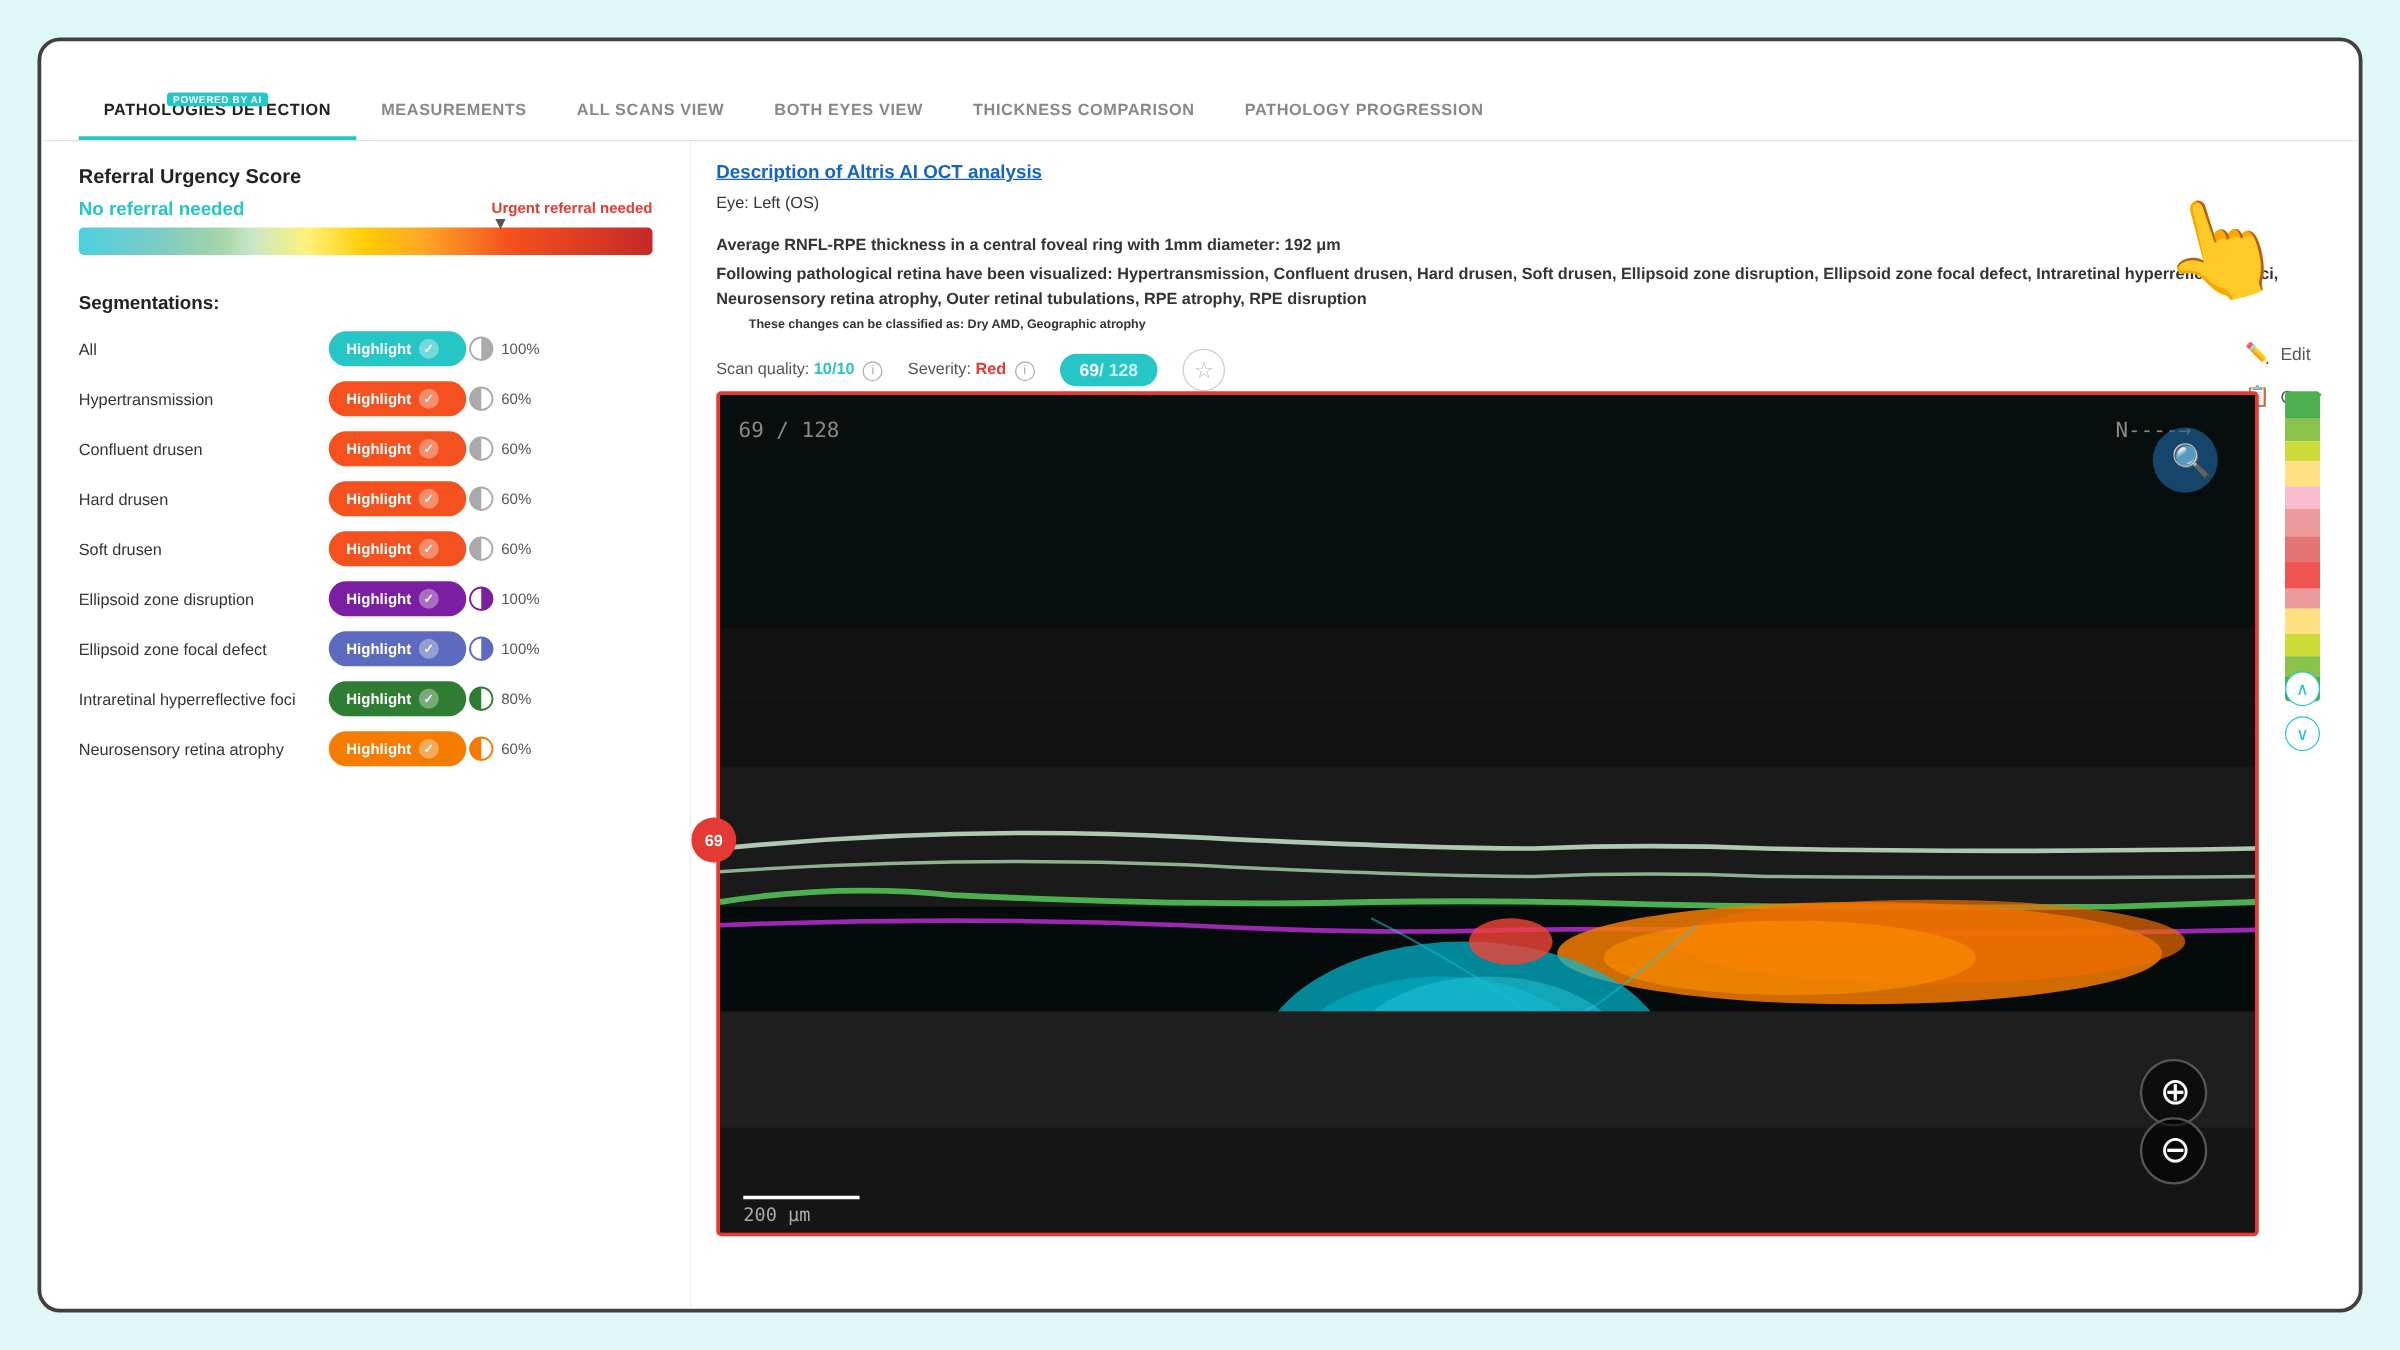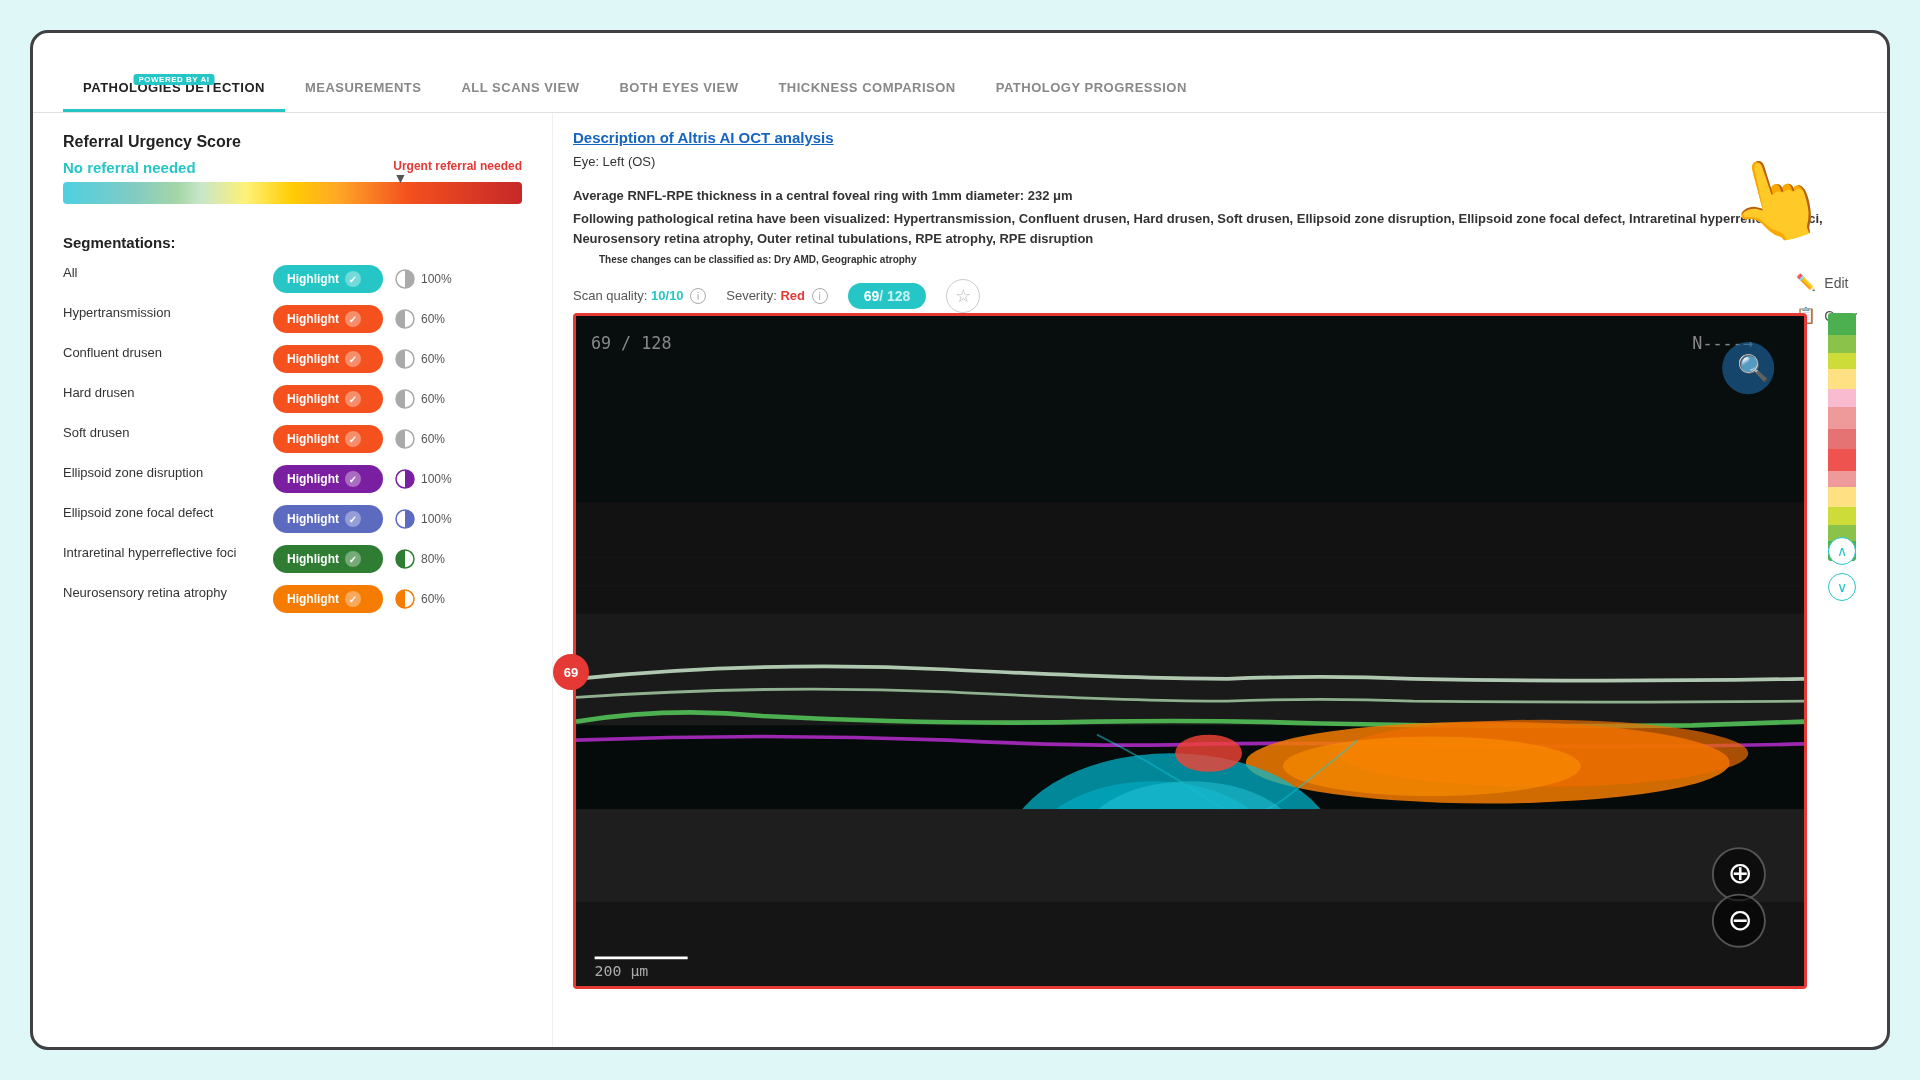--- a/index.html
+++ b/index.html
@@ -121,22 +121,22 @@
     }
     
     .seg-title {
       font-size: 15px;
       font-weight: 700;
       color: #222;
       margin-bottom: 14px;
     }
     .seg-row {
       display: flex;
+      align-items: center;
       margin-bottom: 12px;
-      gap: 10px;
     }
     .seg-label {
       font-size: 13px;
       color: #333;
       width: 200px;
       flex-shrink: 0;
     }
     .highlight-btn {
       display: flex;
       align-items: center;
@@ -607,21 +607,21 @@
 
       <div class="right-panel">
 
         <div class="description-section">
           <div class="description-title">Description of Altris AI OCT analysis</div>
           <div class="description-eye">
             <span>Eye: Left (OS)</span>
           </div>
           <div class="description-avg">
             <span>Average RNFL-RPE thickness in a central foveal ring with 1mm diameter:</span>
-            <span style="font-weight:700">232 μm</span>
+            <span style="font-weight:700">192 μm</span>
           </div>
           <div class="description-signs">
             <span style="font-weight:700">Following pathological retina have been visualized:</span>
             <span>Hypertransmission, Confluent drusen, Hard drusen, Soft drusen, Ellipsoid zone disruption, Ellipsoid zone focal defect, Intraretinal hyperreflective foci, Neurosensory retina atrophy, Outer retinal tubulations, RPE atrophy, RPE disruption</span>
           </div>
           <div class="description-classified">
             <span style="font-weight:700">These changes can be classified as:</span>
             <span>Dry AMD, Geographic atrophy</span>
           </div>
         </div>

